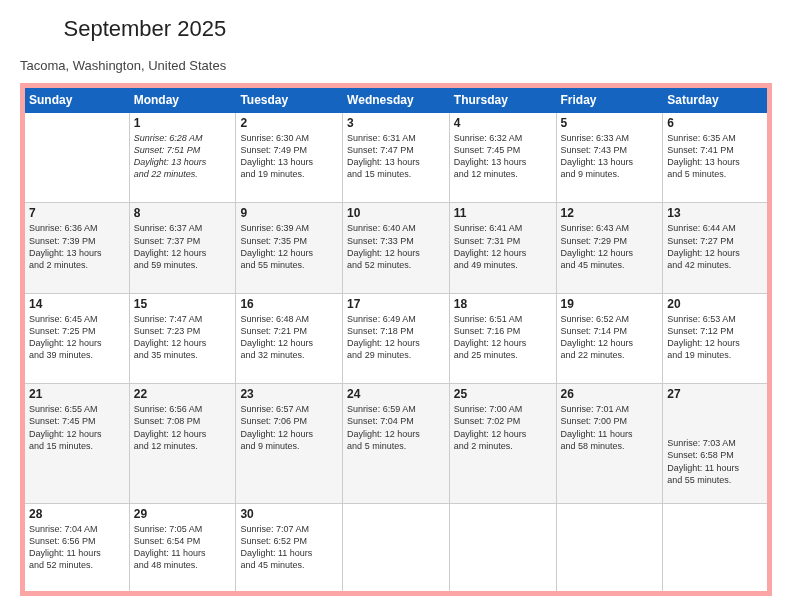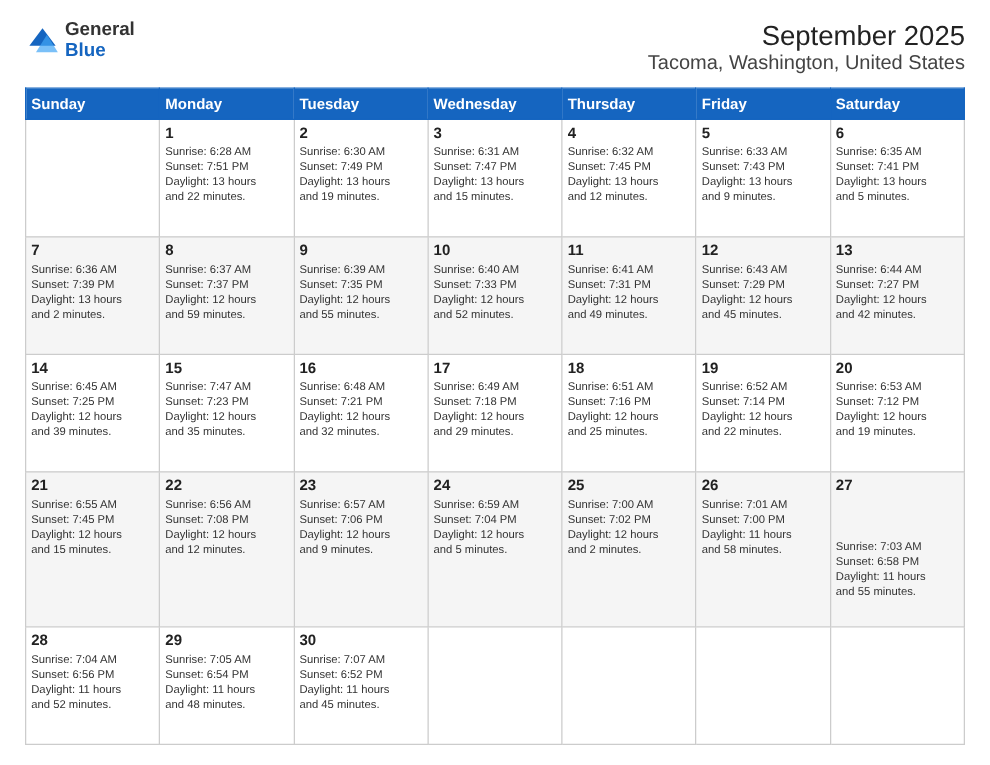--- a/index.html
+++ b/index.html
@@ -49,26 +49,27 @@
     }
     .title-block {
       text-align: right;
     }
     .month-title {
       font-size: 22px;
       font-weight: normal;
       color: #222;
     }
     .location {
-      font-size: 16px;
+      font-size: 13px;
       color: #444;
+      margin-top: 16px;
     }
     .calendar {
       flex: 1;
-      border: 1px solid #fca5a5;
+      border: 5px solid #fca5a5;
       border-collapse: collapse;
       width: 100%;
       table-layout: fixed;
     }
     .calendar th {
       background-color: #1565c0;
       color: #fff;
       font-size: 12px;
       font-weight: bold;
       padding: 5px 4px;
@@ -104,30 +105,20 @@
     table {
       width: 100%;
       border-collapse: collapse;
     }
   </style>
 </head>
 <body>
 
 <div class="page">
   <div class="header">
-    <div class="logo">
-      <svg class="logo-icon" viewBox="0 0 32 32">
-        <polygon points="16,4 28,20 4,20" fill="#1565c0"></polygon>
-        <polygon points="20,10 30,26 10,26" fill="#42a5f5" opacity="0.7"></polygon>
-      </svg>
-      <div class="logo-text">
-        <span class="logo-general">General</span>
-        <span class="logo-blue">Blue</span>
-      </div>
-    </div>
     <div class="title-block">
       <div class="month-title">September 2025</div>
       <div class="location">Tacoma, Washington, United States</div>
     </div>
   </div>
 
   <table class="calendar">
     <thead>
       <tr>
         <th>Sunday</th>
@@ -137,21 +128,21 @@
         <th>Thursday</th>
         <th>Friday</th>
         <th>Saturday</th>
       </tr>
     </thead>
     <tbody id="calendar-body">
     <tr>
           <td class="empty"></td>
           <td>
             <span class="day-num">1</span>
-            <div class="cell-info" style="white-space: pre-line;">Sunrise: 6:28 AM
+            <div class="cell-info" style="white-space: pre-line; font-style: italic;">Sunrise: 6:28 AM
 Sunset: 7:51 PM
 Daylight: 13 hours
 and 22 minutes.</div>
           </td>
           <td>
             <span class="day-num">2</span>
             <div class="cell-info" style="white-space: pre-line;">Sunrise: 6:30 AM
 Sunset: 7:49 PM
 Daylight: 13 hours
 and 19 minutes.</div>

